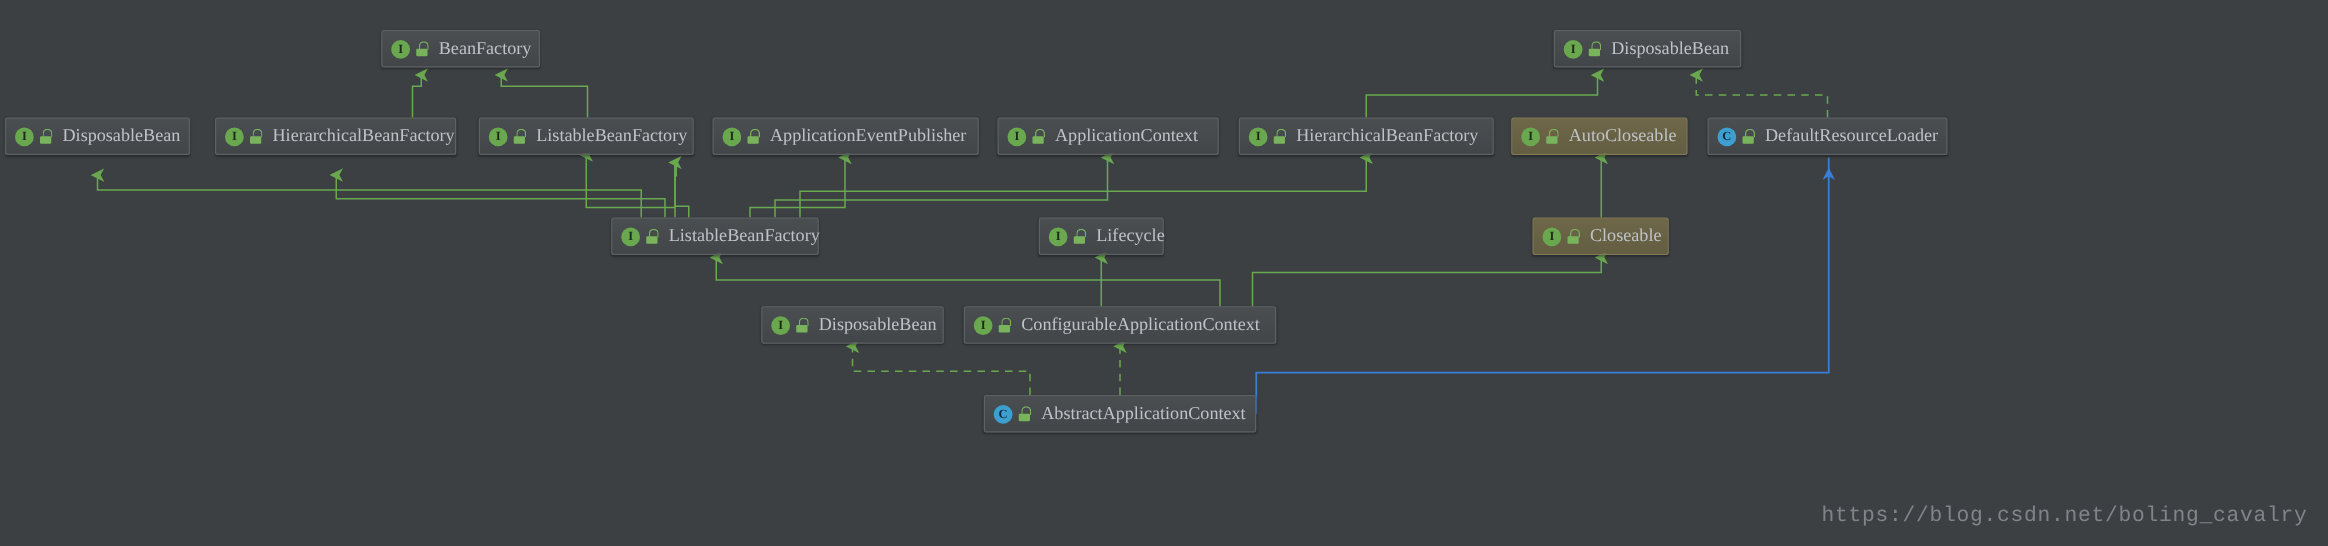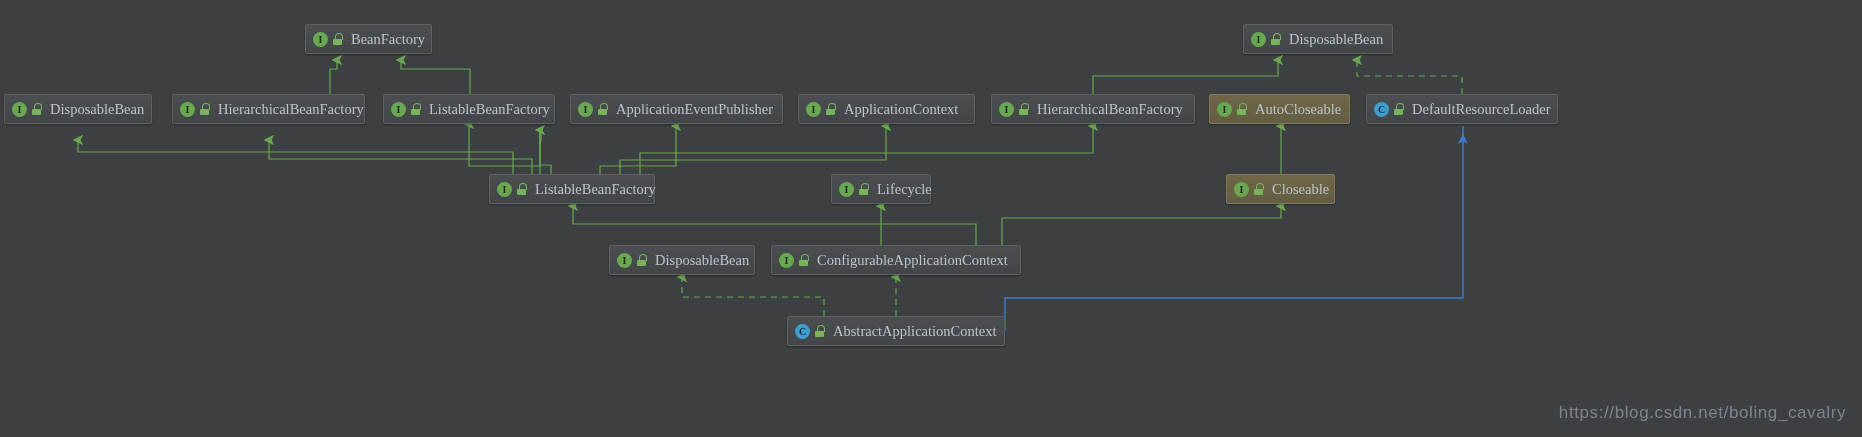--- a/index.html
+++ b/index.html
@@ -94,21 +94,21 @@
   }
   .node-label {
     margin-left: 7px;
     font-family: Liberation Serif, serif;
   }
   .watermark {
     position: absolute;
     right: 16px;
     bottom: 14px;
     color: #8d9195;
-    font-family: Liberation Sans, sans-serif;
+    font-family: Liberation Mono, monospace;
     font-size: 17px;
     letter-spacing: 0.6px;
     opacity: 0.85;
   }
 </style>
 </head>
 <body>
 
 <div id="canvas">
 

